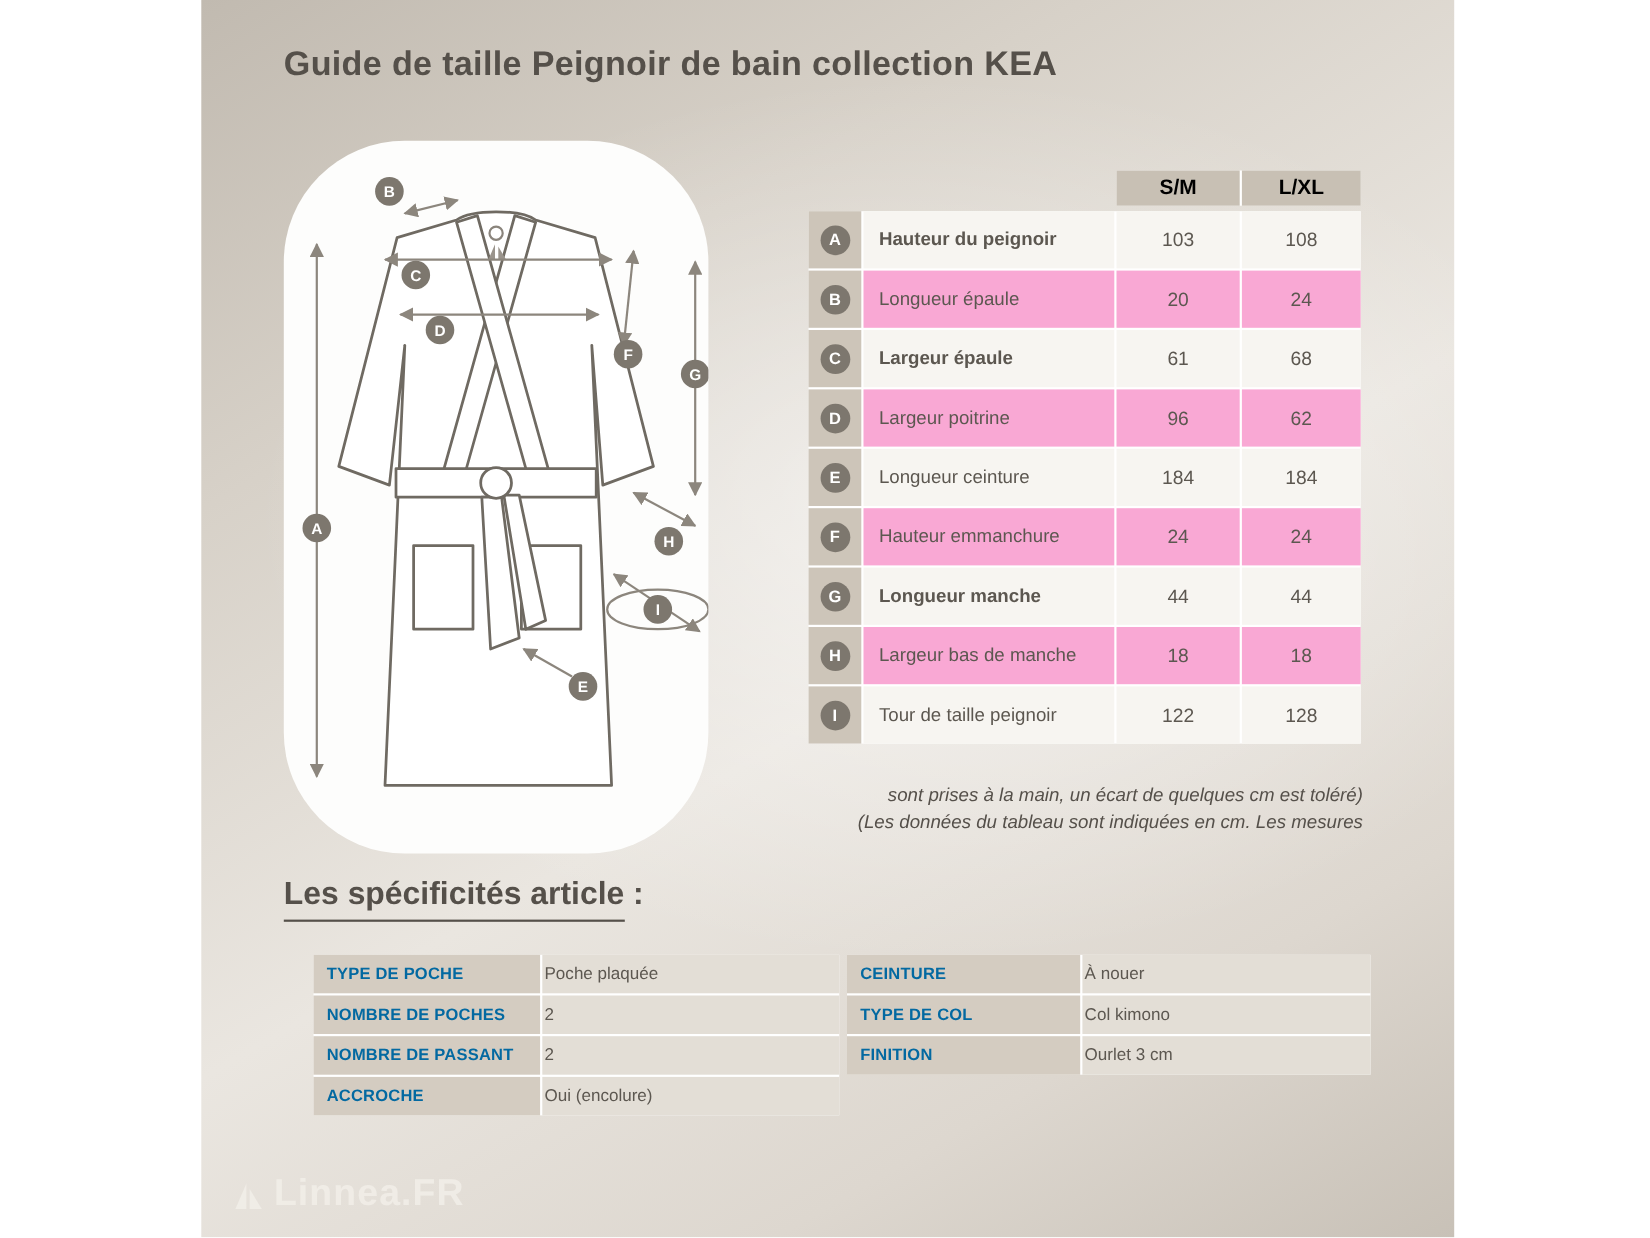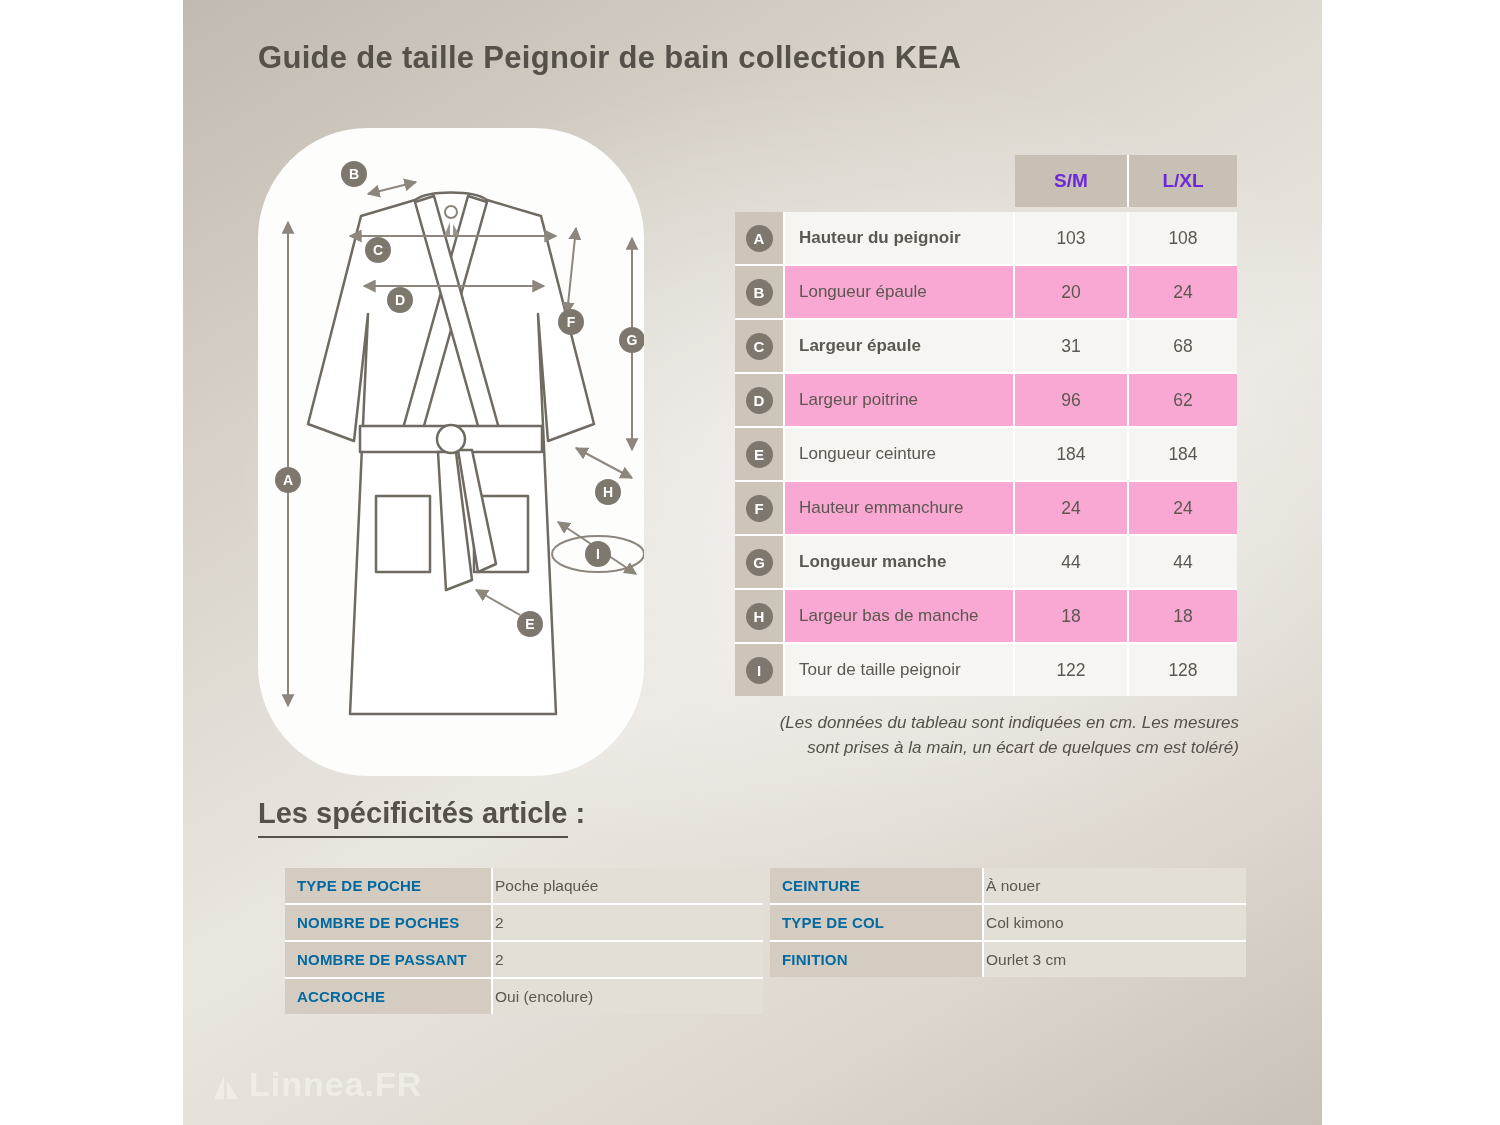--- a/index.html
+++ b/index.html
@@ -18,22 +18,22 @@
   
   .robe-panel {
     position:absolute; left:75px; top:128px; width:386px; height:648px;
     background:#fdfdfc; border-radius:110px;
   }
   .robe-panel svg { width:100%; height:100%; display:block; }
 
   
   .size-table { position:absolute; left:552px; top:155px; }
   .size-header { display:grid; grid-template-columns:112px 108px; gap:2px; margin-left:280px; margin-bottom:5px; background:#ffffff; }
-  .hcell { height:52px; background:#c8c0b4; display:flex; align-items:center; justify-content:center;
-           font-size:19px; font-weight:bold; color:#6d28d9; }
+  .hcell { height:32px; background:#c8c0b4; display:flex; align-items:center; justify-content:center;
+           font-size:19px; font-weight:bold; color:#000000; }
   .size-body { display:grid; grid-template-columns:48px 228px 112px 108px; gap:2px; background:#ffffff; }
   .cell { height:52px; display:flex; align-items:center; }
   .letter-cell { background:#cdc5b9; justify-content:center; }
   .label-cell { padding-left:14px; font-size:17px; color:#5c5750; }
   .label-cell.bold { font-weight:bold; }
   .val-cell { justify-content:center; font-size:17.5px; color:#5c5750; }
   .row-light { background:#f7f5f1; }
   .row-dark  { background:#f9a8d4; }
   .badge {
     width:27px; height:27px; border-radius:50%; background:#7d776e; color:#fff;
@@ -168,21 +168,21 @@
             <span class="badge">B</span>
           </div>
         <div class="cell label-cell row-dark">Longueur épaule</div>
         <div class="cell val-cell row-dark">20</div>
         <div class="cell val-cell row-dark">24</div>
 
         <div class="cell letter-cell">
             <span class="badge">C</span>
           </div>
         <div class="cell label-cell row-light bold">Largeur épaule</div>
-        <div class="cell val-cell row-light">31</div>
+        <div class="cell val-cell row-light">61</div>
         <div class="cell val-cell row-light">68</div>
 
         <div class="cell letter-cell">
             <span class="badge">D</span>
           </div>
         <div class="cell label-cell row-dark">Largeur poitrine</div>
         <div class="cell val-cell row-dark">96</div>
         <div class="cell val-cell row-dark">62</div>
 
         <div class="cell letter-cell">
@@ -217,22 +217,22 @@
             <span class="badge">I</span>
           </div>
         <div class="cell label-cell row-light">Tour de taille peignoir</div>
         <div class="cell val-cell row-light">122</div>
         <div class="cell val-cell row-light">128</div>
 
       </div>
     </div>
 
     <div class="note">
+      <div>sont prises à la main, un écart de quelques cm est toléré)</div>
       <div>(Les données du tableau sont indiquées en cm. Les mesures</div>
-      <div>sont prises à la main, un écart de quelques cm est toléré)</div>
     </div>
 
     <div class="specs-title"><span class="underlined">Les spécificités article</span><span> :</span></div>
 
     <div class="spec-grid left">
       <div class="spec-label">TYPE DE POCHE</div>
       <div class="spec-value">Poche plaquée</div>
       <div class="spec-label">NOMBRE DE POCHES</div>
       <div class="spec-value">2</div>
       <div class="spec-label">NOMBRE DE PASSANT</div>

